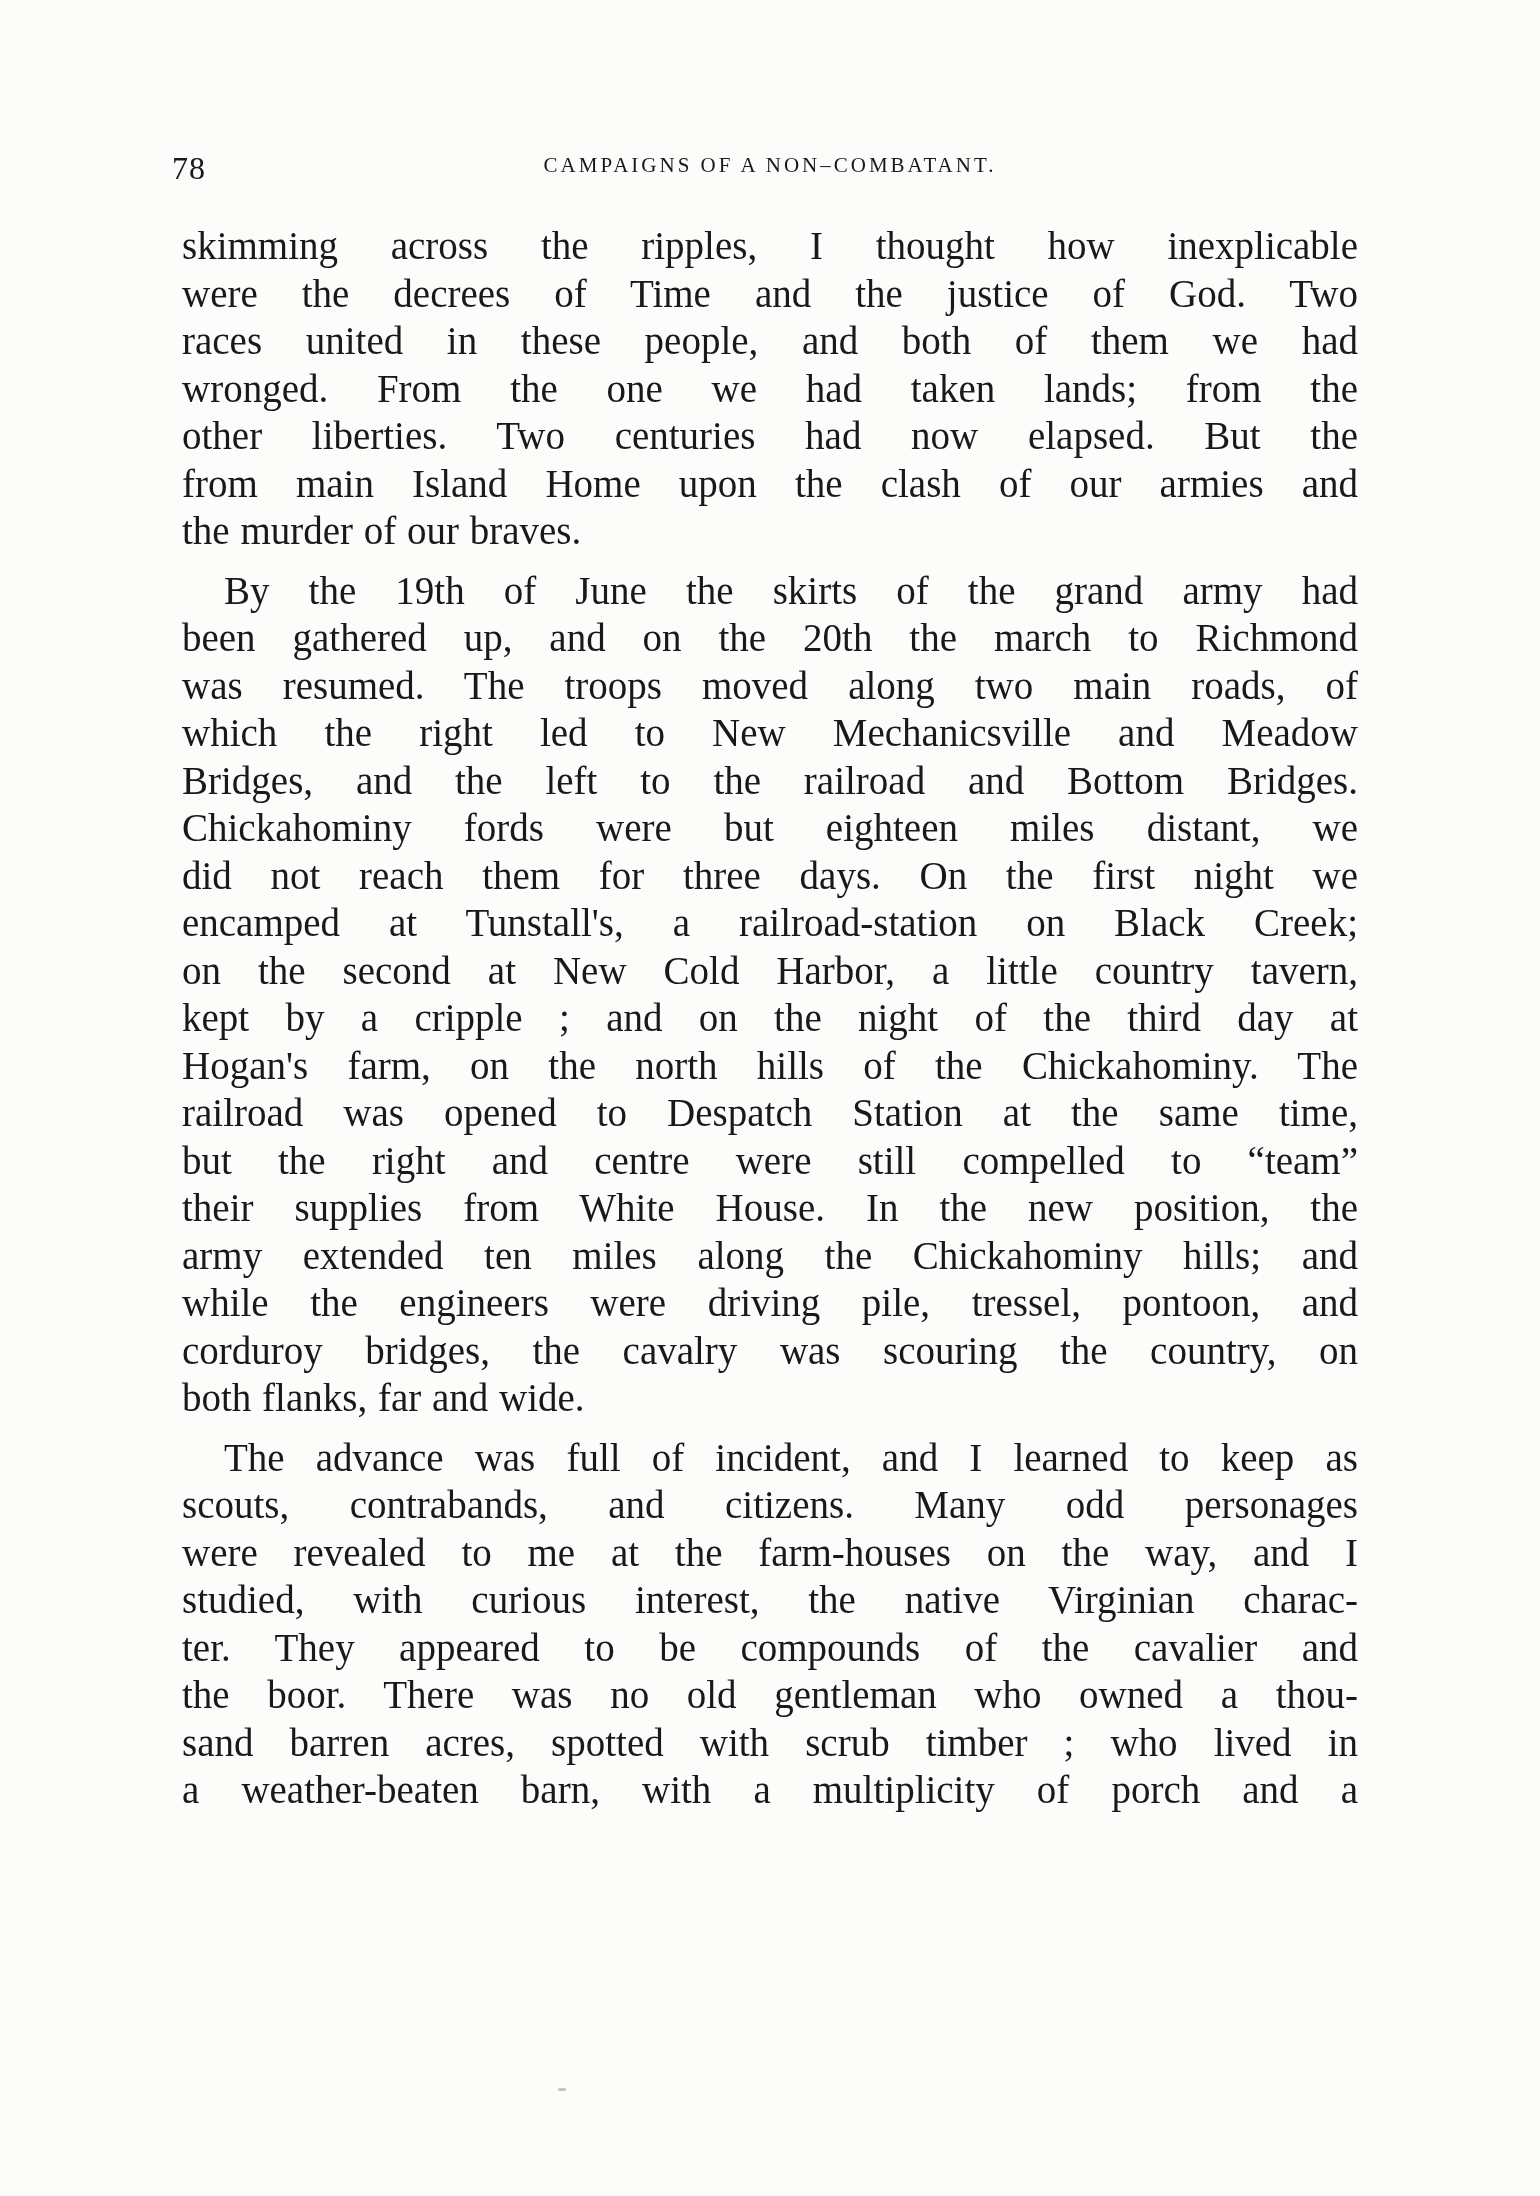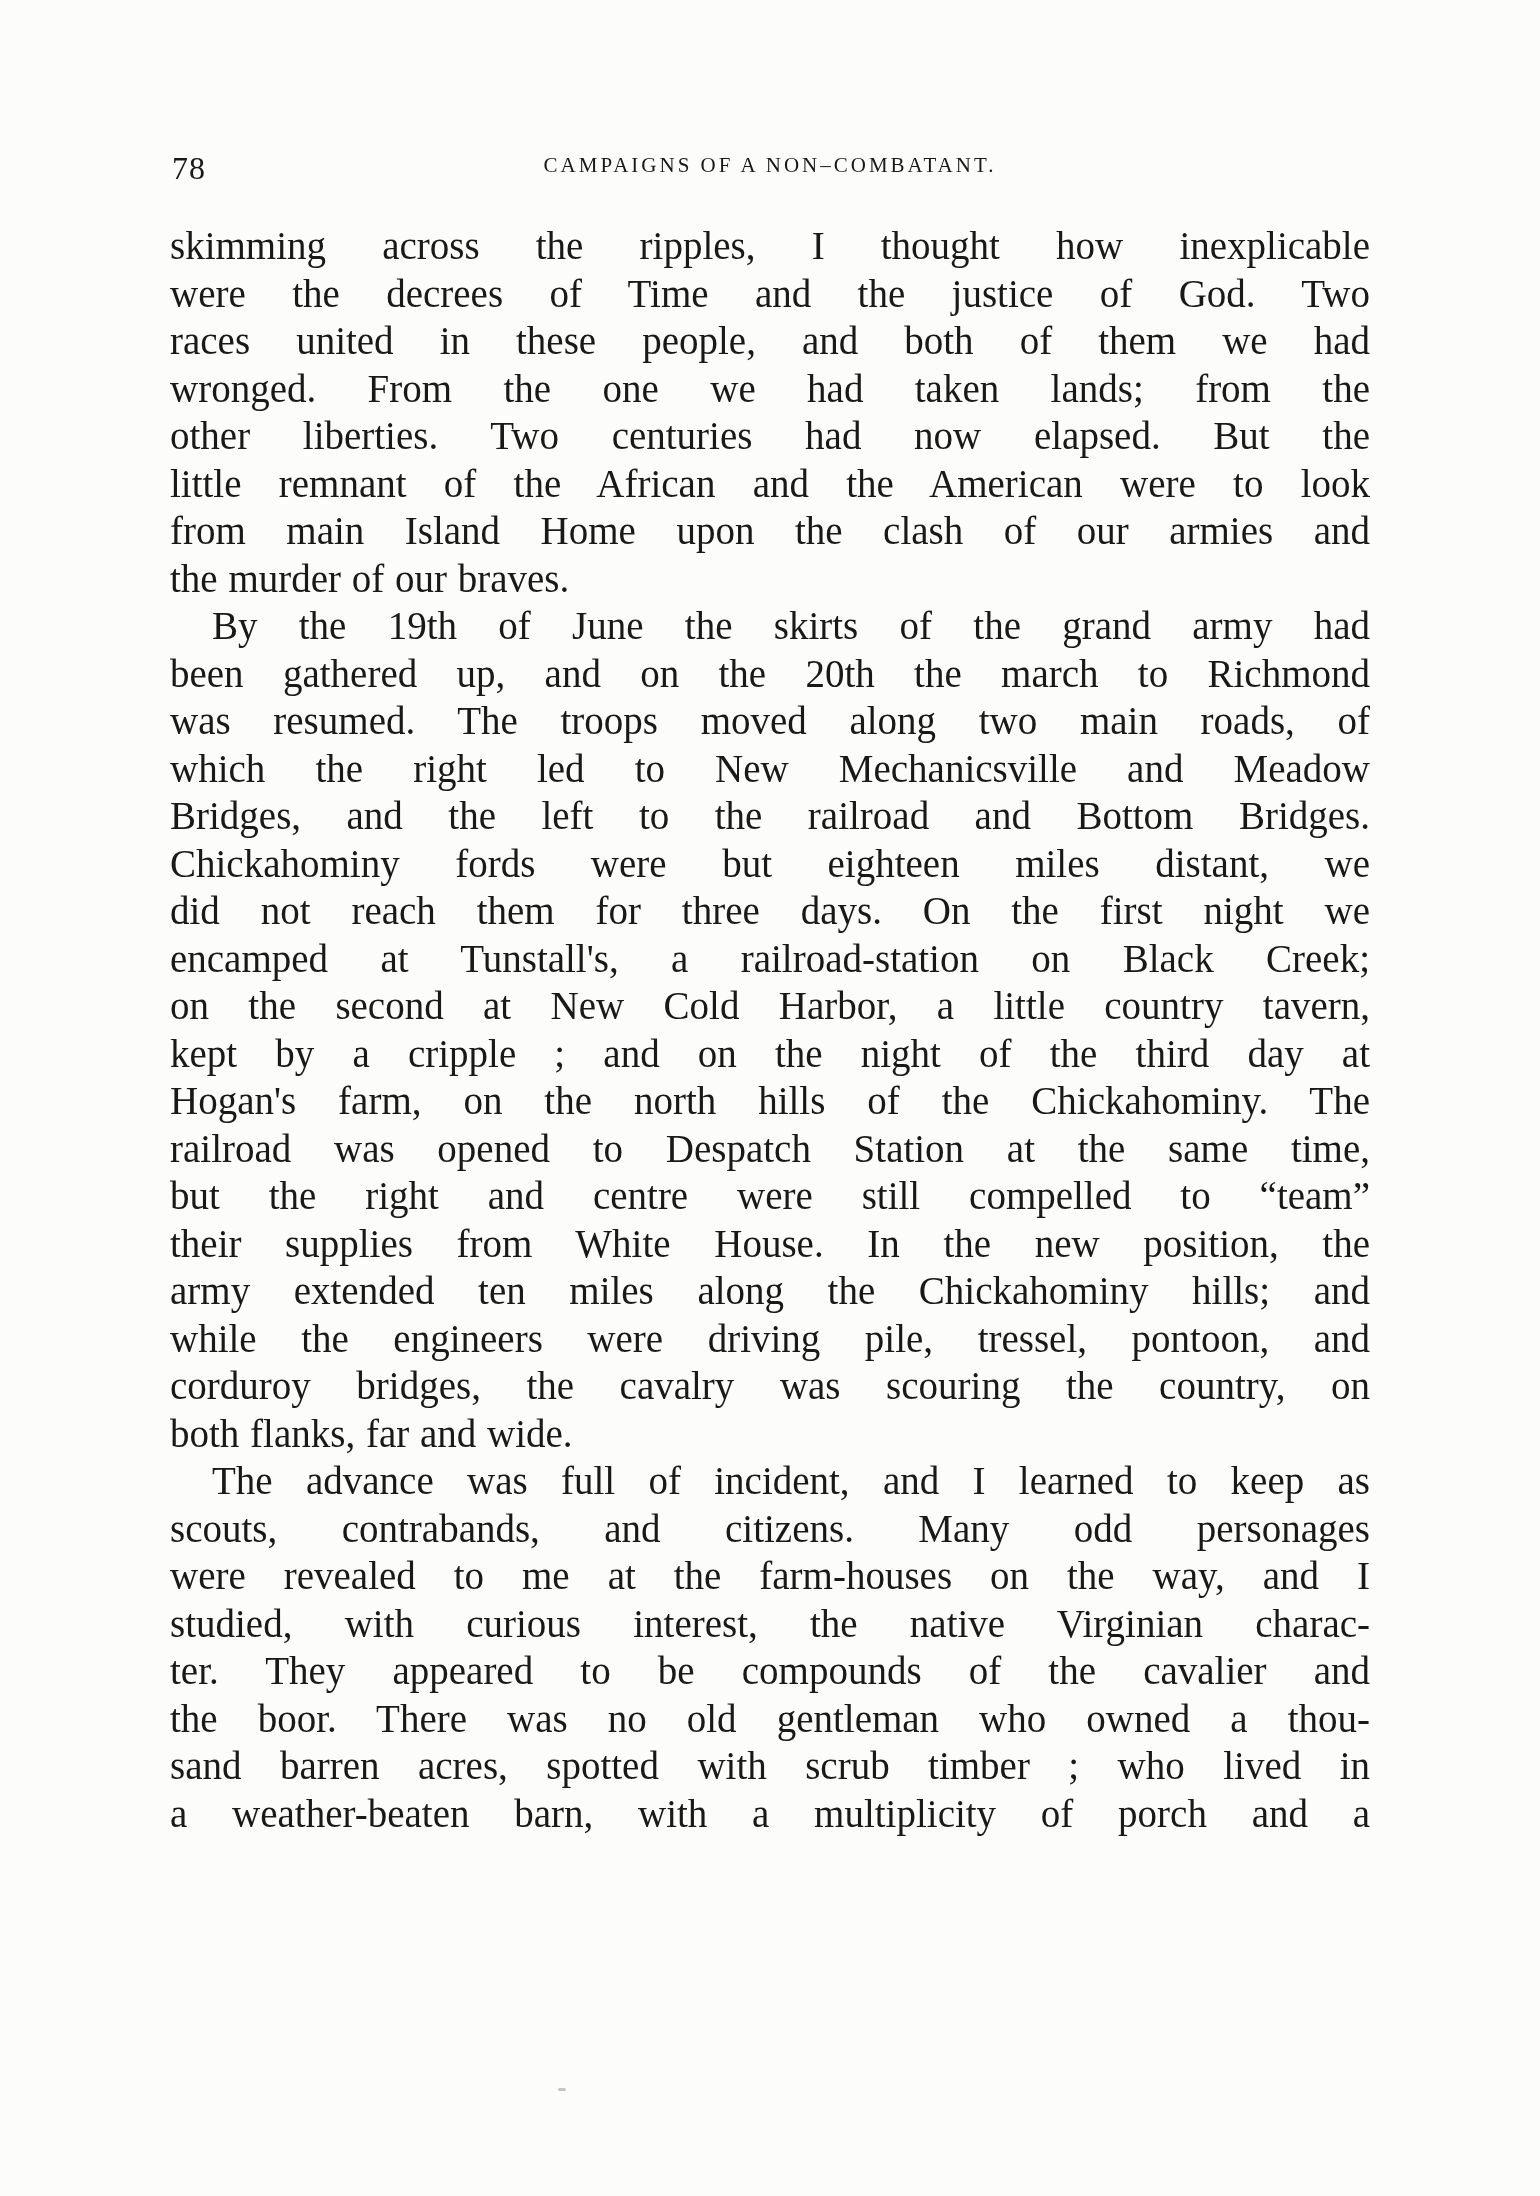--- a/index.html
+++ b/index.html
@@ -45,21 +45,21 @@
     text-align: center;
     font-size: 21px;
     letter-spacing: 3px;
     font-weight: 400;
     padding-top: 3px;
   }
   .page-body {
     width: 1200px;
   }
   .paragraph {
-    margin: 0;
+    margin: 12px;
   }
   .line {
     font-size: 39px;
     line-height: 47.5px;
     text-align: justify;
     text-align-last: justify;
     white-space: normal;
     word-spacing: 1px;
   }
   .line.indent {
@@ -87,21 +87,20 @@
       <span class="page-number">78</span>
       <span class="running-head">CAMPAIGNS OF A NON–COMBATANT.</span>
     </div>
     <div class="page-body" id="page-body">
         <div class="paragraph">
           <div class="line">skimming across the ripples, I thought how inexplicable</div>
           <div class="line">were the decrees of Time and the justice of God.  Two</div>
           <div class="line">races united in these people, and both of them we had</div>
           <div class="line">wronged.  From the one we had taken lands; from the</div>
           <div class="line">other liberties.  Two centuries had now elapsed.  But the</div>
-          <div class="line">little remnant of the African and the American were to look</div>
           <div class="line">from main Island Home upon the clash of our armies and</div>
           <div class="line last">the murder of our braves.</div>
         </div>
         <div class="paragraph">
           <div class="line indent">By the 19th of June the skirts of the grand army had</div>
           <div class="line">been gathered up, and on the 20th the march to Richmond</div>
           <div class="line">was resumed.  The troops moved along two main roads, of</div>
           <div class="line">which the right led to New Mechanicsville and Meadow</div>
           <div class="line">Bridges, and the left to the railroad and Bottom Bridges.</div>
           <div class="line">Chickahominy fords were but eighteen miles distant, we</div>

